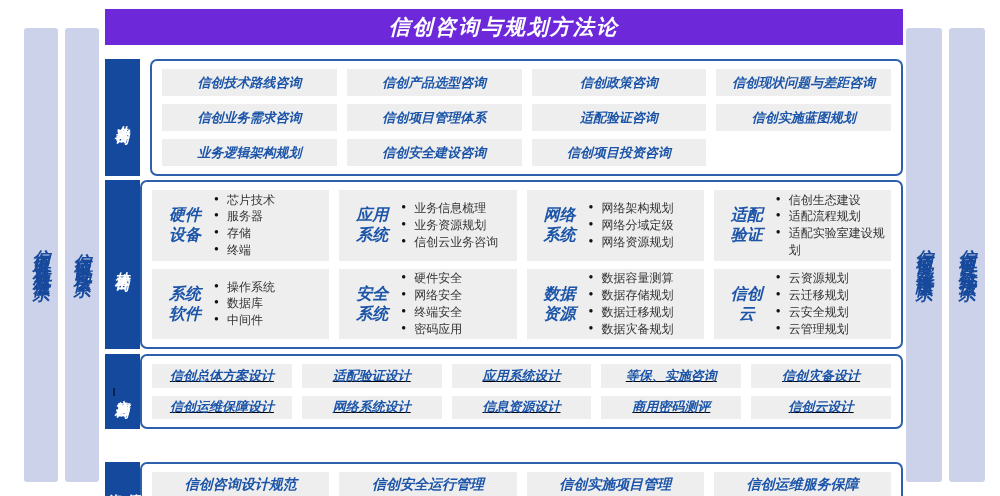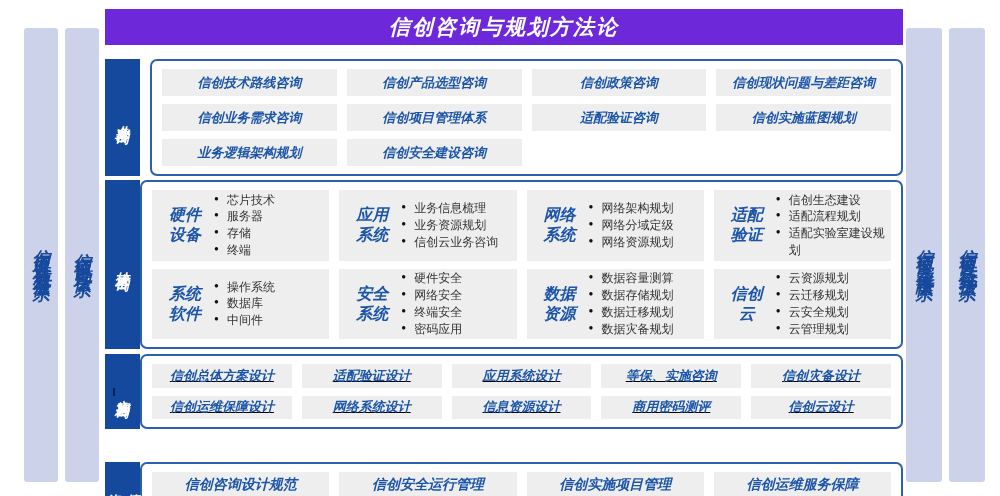--- a/index.html
+++ b/index.html
@@ -62,20 +62,21 @@
           <div class="cell">信创技术路线咨询</div>
           <div class="cell">信创产品选型咨询</div>
           <div class="cell">信创政策咨询</div>
           <div class="cell">信创现状问题与差距咨询</div>
           <div class="cell">信创业务需求咨询</div>
           <div class="cell">信创项目管理体系</div>
           <div class="cell">适配验证咨询</div>
           <div class="cell">信创实施蓝图规划</div>
           <div class="cell">业务逻辑架构规划</div>
           <div class="cell">信创安全建设咨询</div>
+          <div class="cell">信创项目投资咨询</div>
         </div>
       </div>
       <div class="section" style="top: 180px; height: 169px;">
         <div class="tab">
           <span class="vtext">技术咨询</span>
         </div>
         <div class="content" style="grid-template-columns: repeat(4, 1fr);">
           <div class="block">
             <div class="block-label">
               <span>硬件</span>

